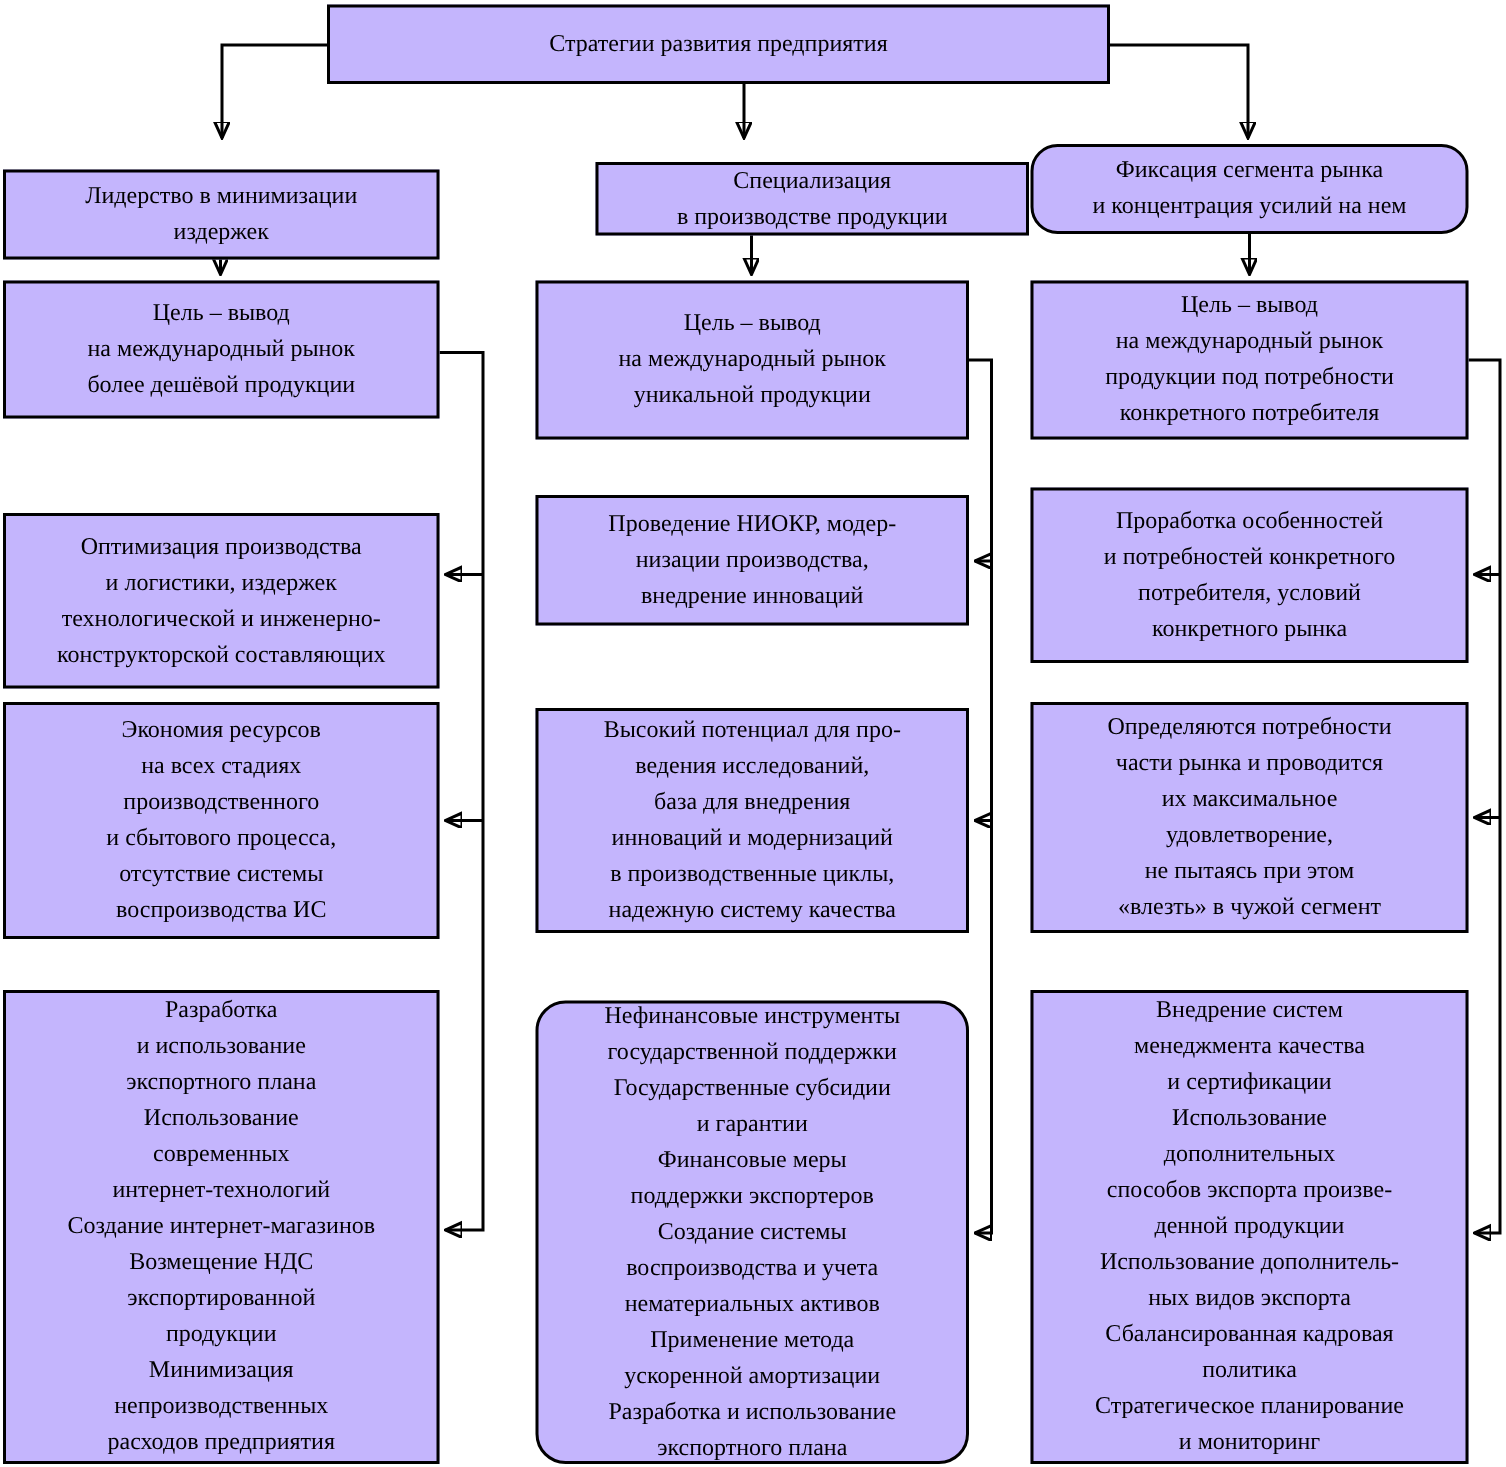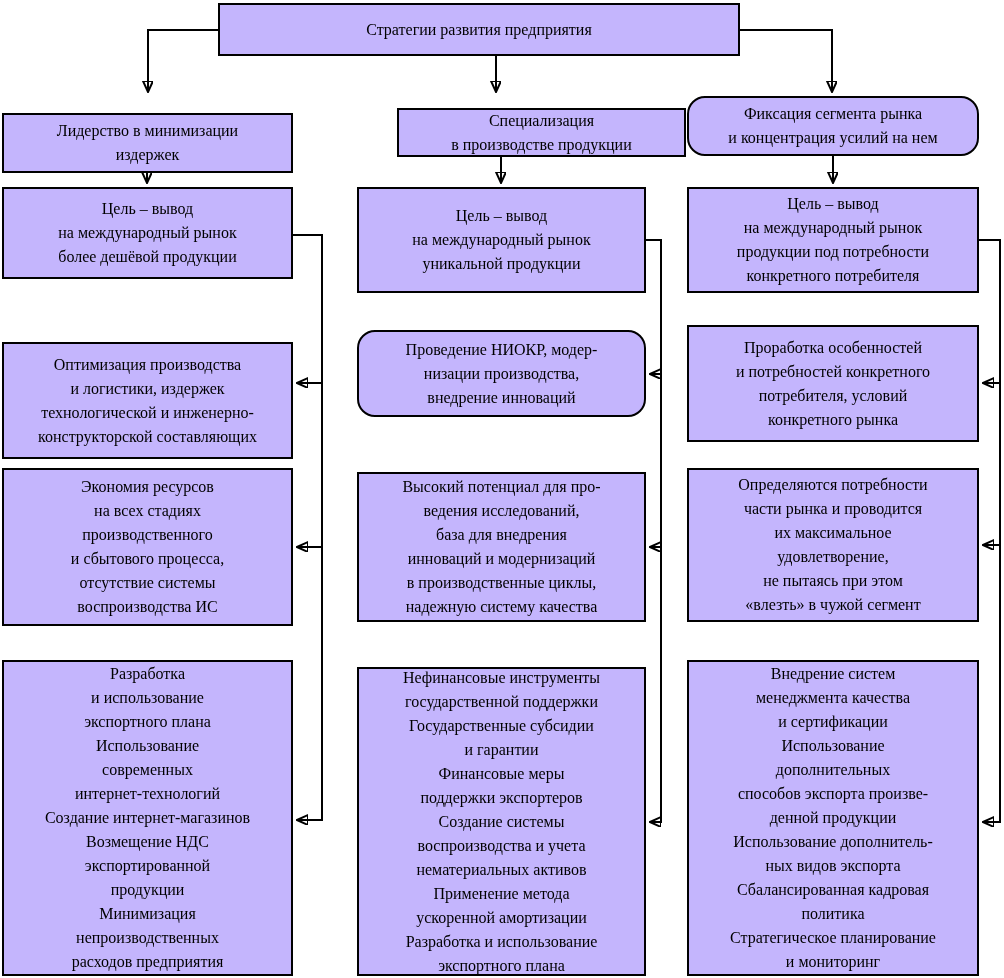--- a/index.html
+++ b/index.html
@@ -85,21 +85,21 @@
 уникальной продукции</div>
   <div class="box" style="left:687px; top:187px; width:292px; height:106px;">Цель – вывод
 на международный рынок
 продукции под потребности
 конкретного потребителя</div>
 
   <div class="box" style="left:2px; top:342px; width:291px; height:117px;">Оптимизация производства
 и логистики, издержек
 технологической и инженерно-
 конструкторской составляющих</div>
-  <div class="box" style="left:357px; top:330px; width:289px; height:87px;border-radius:18px;">Проведение НИОКР, модер-
+  <div class="box" style="left:357px; top:330px; width:289px; height:87px;">Проведение НИОКР, модер-
 низации производства,
 внедрение инноваций</div>
   <div class="box" style="left:687px; top:325px; width:292px; height:117px;">Проработка особенностей
 и потребностей конкретного
 потребителя, условий
 конкретного рынка</div>
 
   <div class="box" style="left:2px; top:468px; width:291px; height:158px;">Экономия ресурсов
 на всех стадиях
 производственного
@@ -125,21 +125,21 @@
 Использование
 современных
 интернет-технологий
 Создание интернет-магазинов
 Возмещение НДС
 экспортированной
 продукции
 Минимизация
 непроизводственных
 расходов предприятия</div>
-  <div class="box" style="left:357px; top:667px; width:289px; height:309px;">Нефинансовые инструменты
+  <div class="box" style="left:357px; top:667px; width:289px; height:309px;border-radius:20px;">Нефинансовые инструменты
 государственной поддержки
 Государственные субсидии
 и гарантии
 Финансовые меры
 поддержки экспортеров
 Создание системы
 воспроизводства и учета
 нематериальных активов
 Применение метода
 ускоренной амортизации

